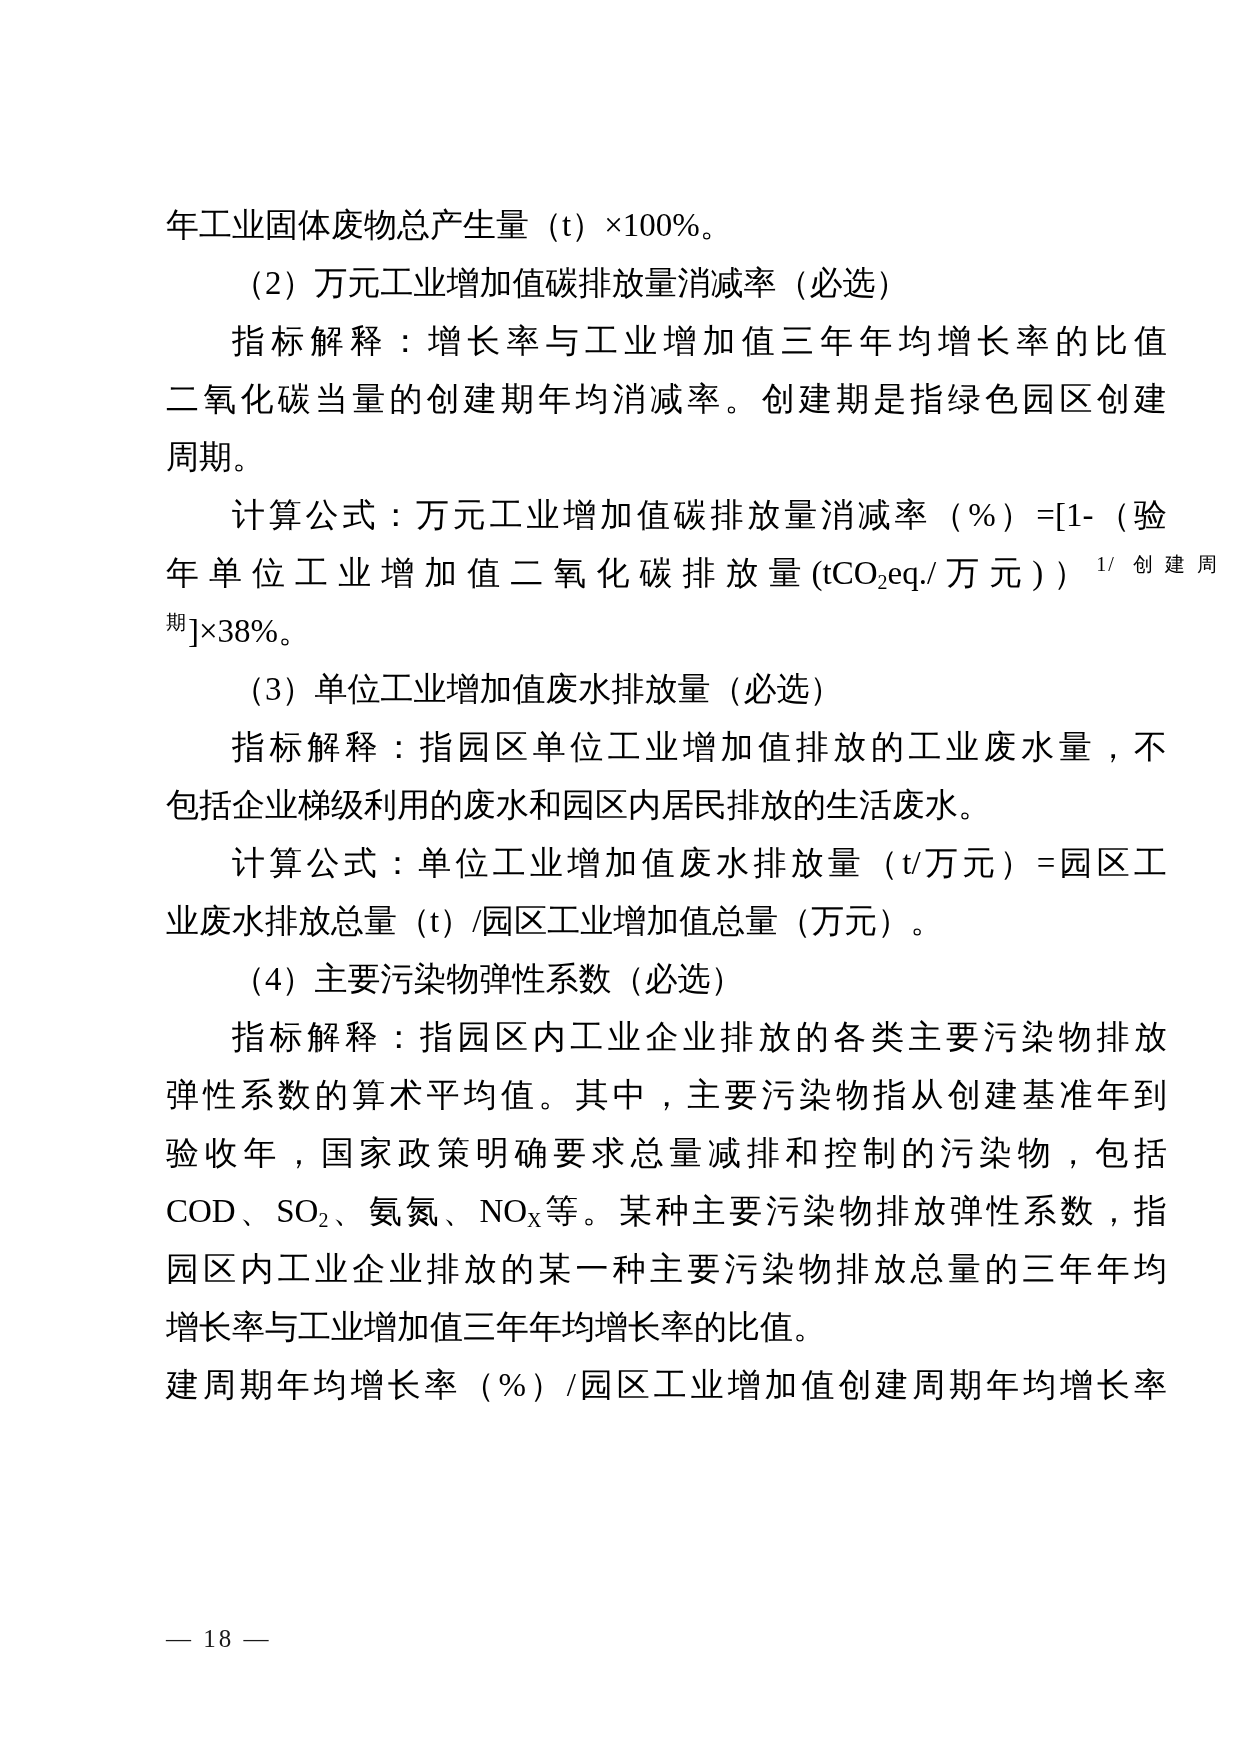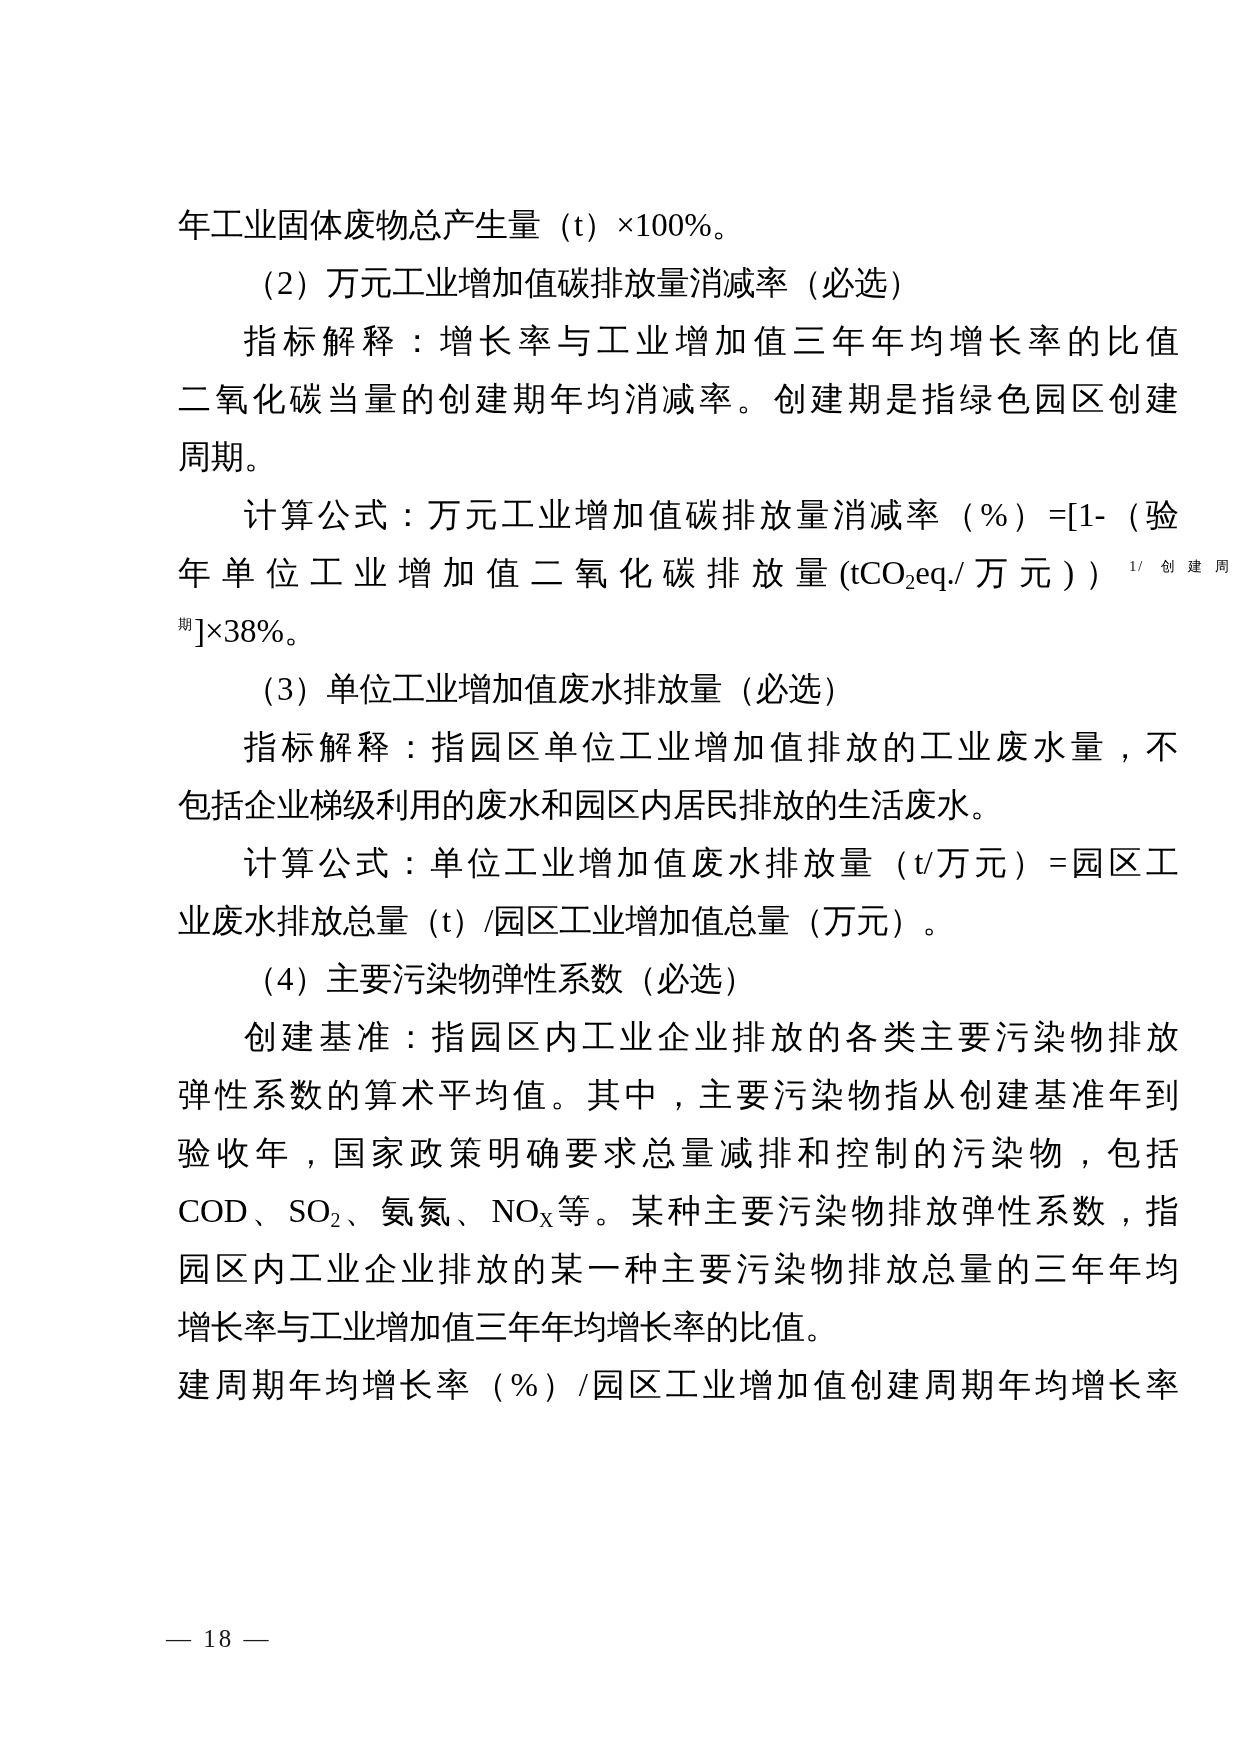--- a/index.html
+++ b/index.html
@@ -10,21 +10,20 @@
     background:#ffffff;
     overflow:hidden;
     font-family:"Liberation Serif","DejaVu Serif",serif;
     color:#000000;
   }
   .body-text{
     position:absolute;
     left:166px;
     top:196px;
     width:1001px;
-    margin-left:12px;
   }
   .line{
     font-size:33px;
     line-height:58px;
     height:58px;
     white-space:normal;
     text-align:left;
     color:#000000;
   }
   .line.indent{ text-indent:66px; }
@@ -33,21 +32,21 @@
     text-align-last:justify;
     text-justify:inter-character;
   }
   .seg{ }
   .sub{
     font-size:20px;
     vertical-align:-5px;
     line-height:0;
   }
   .sup{
-    font-size:14px;
+    font-size:20px;
     vertical-align:13px;
     line-height:0;
     letter-spacing:2px;
   }
   .sup.overflow{ margin-right:-52px; }
   .page-number{
     position:absolute;
     left:166px;
     top:1622px;
     font-size:25px;
@@ -68,21 +67,21 @@
       <div class="line"><span class="seg">周期。</span></div>
       <div class="line indent justify"><span class="seg">计算公式：万元工业增加值碳排放量消减率（%）=[1-（验</span></div>
       <div class="line justify"><span class="seg">年单位工业增加值二氧化碳排放量(tCO</span><span class="seg sub">2</span><span class="seg">eq./万元)）</span><span class="seg sup overflow">1/ 创建周</span></div>
       <div class="line"><span class="seg sup">期</span><span class="seg">]×38%。</span></div>
       <div class="line indent"><span class="seg">（3）单位工业增加值废水排放量（必选）</span></div>
       <div class="line indent justify"><span class="seg">指标解释：指园区单位工业增加值排放的工业废水量，不</span></div>
       <div class="line"><span class="seg">包括企业梯级利用的废水和园区内居民排放的生活废水。</span></div>
       <div class="line indent justify"><span class="seg">计算公式：单位工业增加值废水排放量（t/万元）=园区工</span></div>
       <div class="line"><span class="seg">业废水排放总量（t）/园区工业增加值总量（万元）。</span></div>
       <div class="line indent"><span class="seg">（4）主要污染物弹性系数（必选）</span></div>
-      <div class="line indent justify"><span class="seg">创建基准：指园区内工业企业排放的各类主要污染物排放</span></div>
+      <div class="line indent justify"><span class="seg">指标解释：指园区内工业企业排放的各类主要污染物排放</span></div>
       <div class="line justify"><span class="seg">弹性系数的算术平均值。其中，主要污染物指从创建基准年到</span></div>
       <div class="line justify"><span class="seg">验收年，国家政策明确要求总量减排和控制的污染物，包括</span></div>
       <div class="line justify"><span class="seg">COD、SO</span><span class="seg sub">2</span><span class="seg">、氨氮、NO</span><span class="seg sub">X</span><span class="seg">等。某种主要污染物排放弹性系数，指</span></div>
       <div class="line justify"><span class="seg">园区内工业企业排放的某一种主要污染物排放总量的三年年均</span></div>
       <div class="line"><span class="seg">增长率与工业增加值三年年均增长率的比值。</span></div>
       <div class="line justify"><span class="seg">建周期年均增长率（%）/园区工业增加值创建周期年均增长率</span></div>
     </div>
   <div class="page-number">— 18 —</div>
 </div>
 

